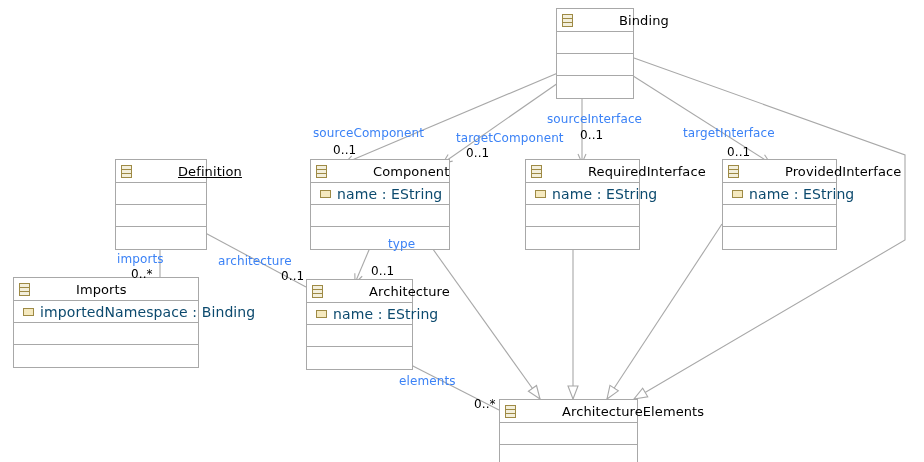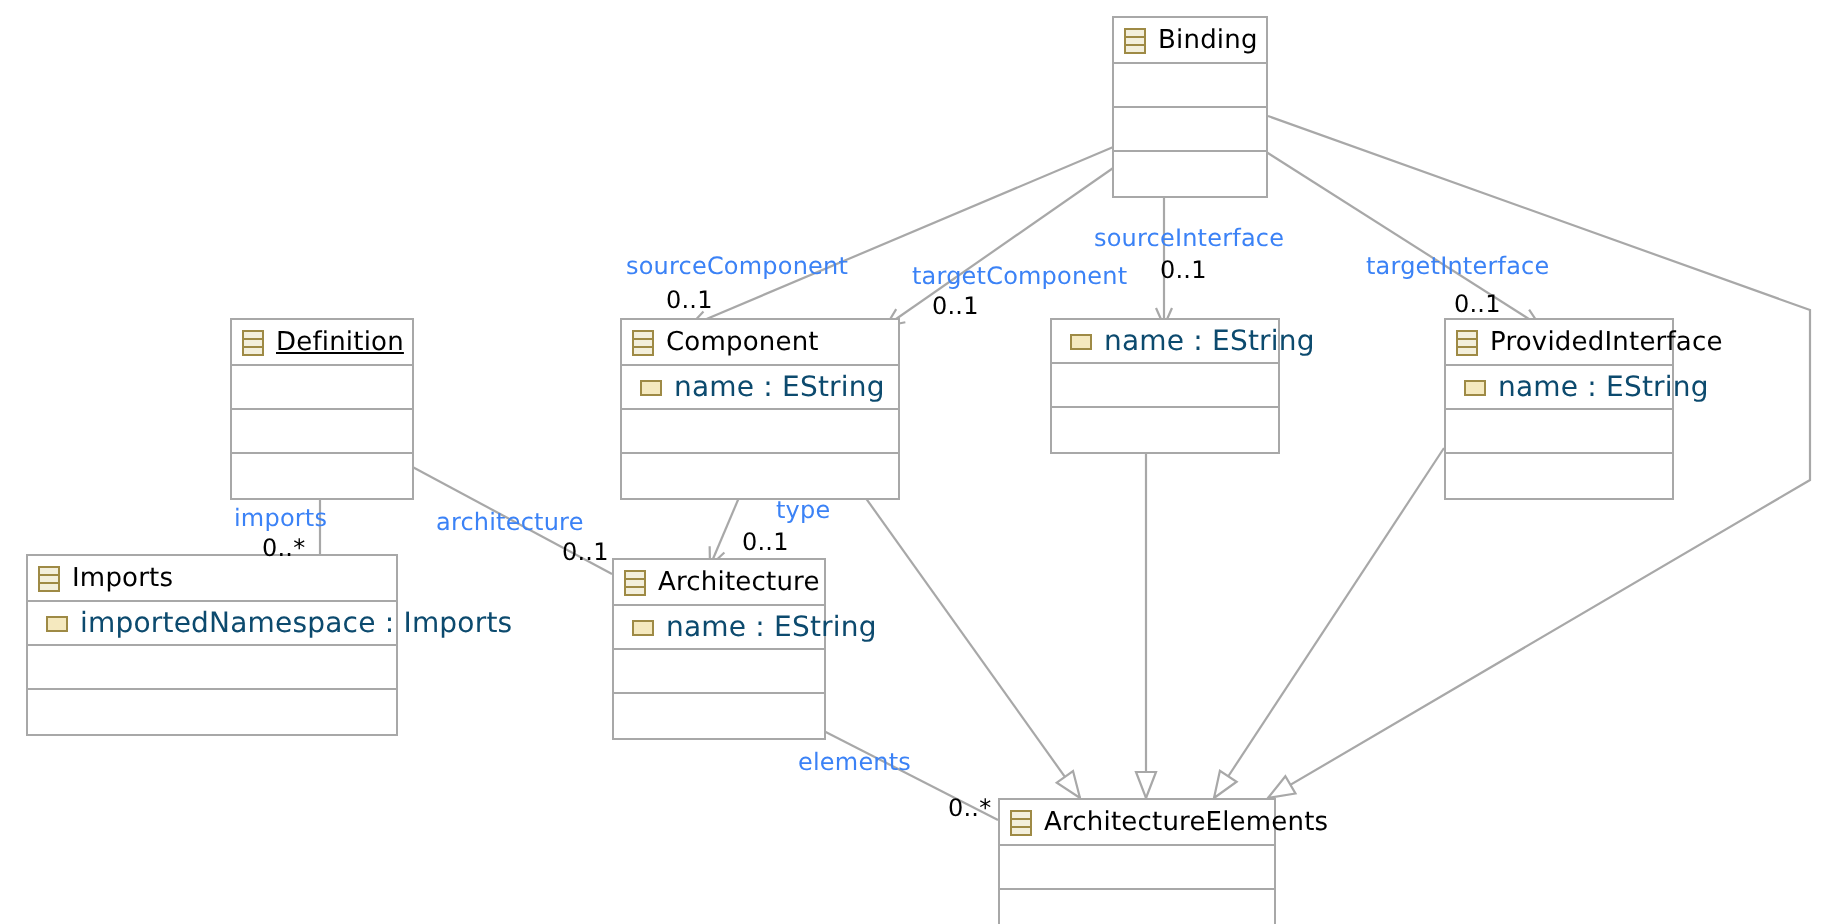--- a/index.html
+++ b/index.html
@@ -38,20 +38,21 @@
     align-items: center;
     padding-left: 5px;
     white-space: nowrap;
     overflow: visible;
   }
   .node-row:last-child {
     border-bottom: none;
   }
   .node-title {
     height: 23px;
+    gap: 40px;
   }
   .node-title .label {
     font-size: 13px;
     color: #000000;
     letter-spacing: 0.1px;
   }
   .node-attr .label {
     font-size: 14px;
     color: #0c4a6e;
     letter-spacing: 0.1px;
@@ -179,20 +180,24 @@
     </div>
     <div class="node-row node-attr">
       <span class="eattr-icon"></span>
       <span class="label">name : EString</span>
     </div>
     <div class="node-row"></div>
     <div class="node-row"></div>
   </div>
 
   <div class="node" style="left:525px; top:159px; width:115px;">
+    <div class="node-row node-title">
+      <span class="eclass-icon"></span>
+      <span class="label">RequiredInterface</span>
+    </div>
     <div class="node-row node-attr">
       <span class="eattr-icon"></span>
       <span class="label">name : EString</span>
     </div>
     <div class="node-row"></div>
     <div class="node-row"></div>
   </div>
 
   <div class="node" style="left:722px; top:159px; width:115px;">
     <div class="node-row node-title">
@@ -207,21 +212,21 @@
     <div class="node-row"></div>
   </div>
 
   <div class="node" style="left:13px; top:277px; width:186px;">
     <div class="node-row node-title">
       <span class="eclass-icon"></span>
       <span class="label">Imports</span>
     </div>
     <div class="node-row node-attr">
       <span class="eattr-icon"></span>
-      <span class="label">importedNamespace : Imports</span>
+      <span class="label">importedNamespace : Binding</span>
     </div>
     <div class="node-row"></div>
     <div class="node-row"></div>
   </div>
 
   <div class="node" style="left:306px; top:279px; width:107px;">
     <div class="node-row node-title">
       <span class="eclass-icon"></span>
       <span class="label">Architecture</span>
     </div>
@@ -254,19 +259,19 @@
 
   <span class="edge-label" style="left:683px; top:126px;">targetInterface</span>
   <span class="edge-mult" style="left:727px; top:145px;">0..1</span>
 
   <span class="edge-label" style="left:117px; top:252px;">imports</span>
   <span class="edge-mult" style="left:131px; top:267px;">0..*</span>
 
   <span class="edge-label" style="left:218px; top:254px;">architecture</span>
   <span class="edge-mult" style="left:281px; top:269px;">0..1</span>
 
-  <span class="edge-label" style="left:388px; top:248px;text-align:center;">type</span>
+  <span class="edge-label" style="left:388px; top:237px;text-align:center;">type</span>
   <span class="edge-mult" style="left:371px; top:264px;">0..1</span>
 
   <span class="edge-label" style="left:399px; top:374px;">elements</span>
   <span class="edge-mult" style="left:474px; top:397px;">0..*</span>
 
 </div>
 
 </body></html>

